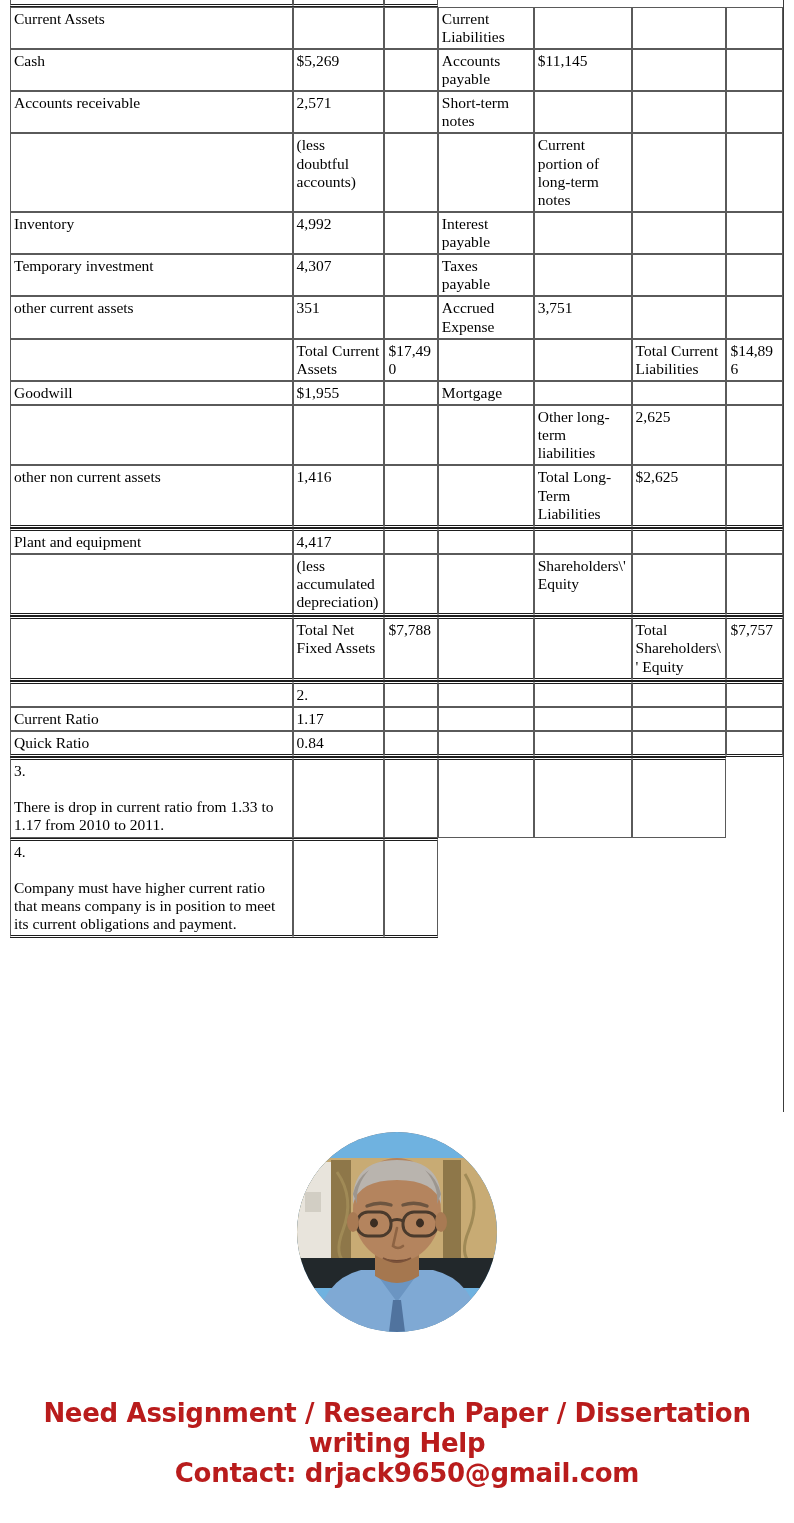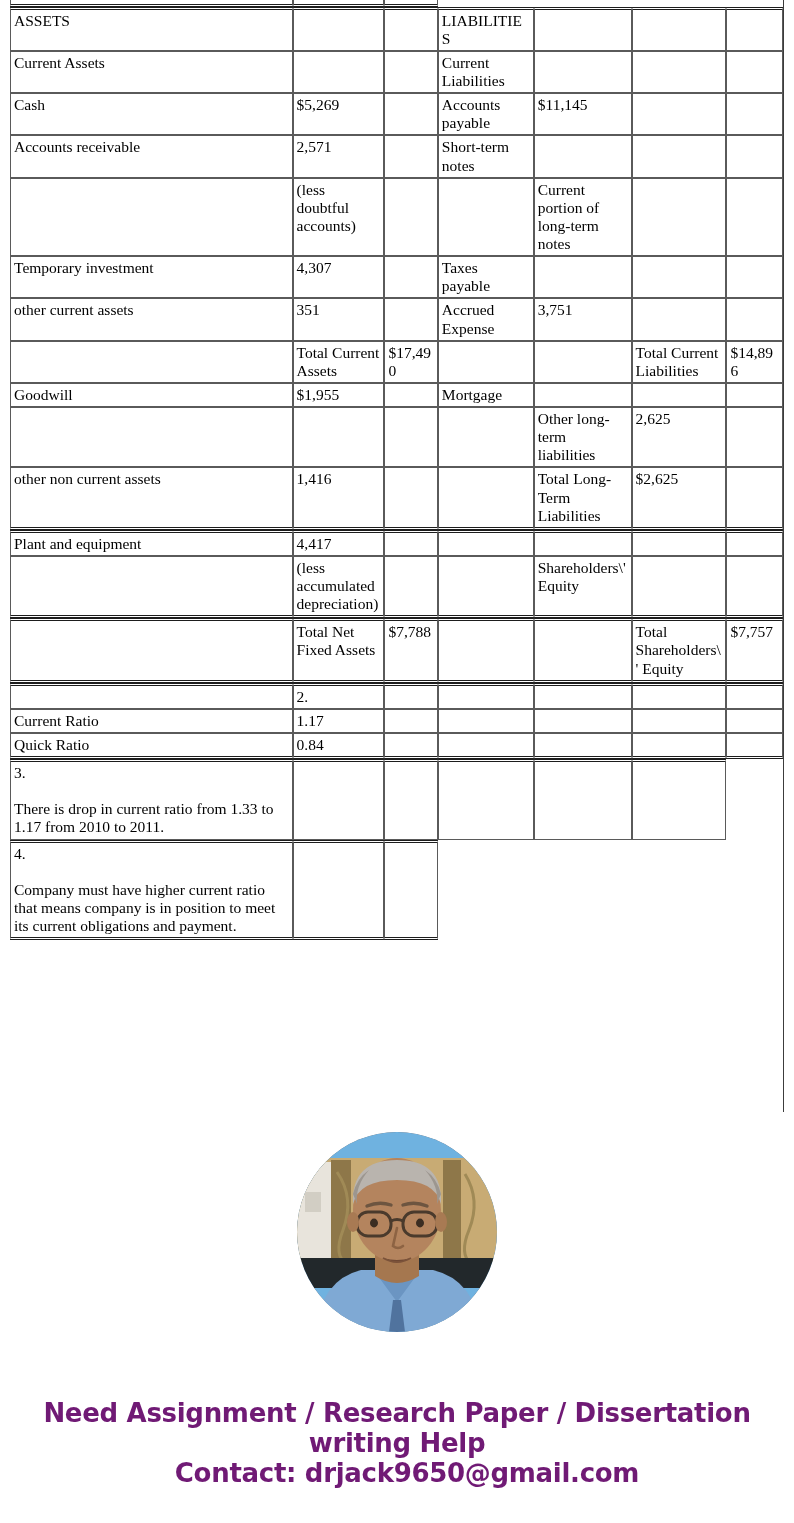--- a/index.html
+++ b/index.html
@@ -98,21 +98,21 @@
 
   
   .promo {
     position: absolute;
     left: 0;
     top: 1398px;
     width: 794px;
     text-align: center;
     font-family: "DejaVu Sans", "Liberation Sans", sans-serif;
     font-weight: bold;
-    color: #701a75;
+    color: #b91c1c;
     font-size: 26px;
     line-height: 1.16;
     letter-spacing: -0.3px;
   }
   .promo .l1 { display: block; padding: 0 16px; }
   .promo .l2 { display: block; margin-left: 20px; }
 </style>
 </head>
 <body>
 
@@ -126,29 +126,20 @@
       <col class="c4">
         <col class="c5">
         <col class="c6">
     </colgroup>
     <tbody id="bs-body">
         <tr class="grp-end">
           <td class="title">1.Balance Sheet as on 31 dec,2011</td>
           <td class="empty"></td>
           <td class="empty"></td>
         </tr>
-        <tr class="grp-start">
-          <td>ASSETS</td>
-          <td class="empty"></td>
-          <td class="empty"></td>
-          <td>LIABILITIES</td>
-          <td class="empty"></td>
-          <td class="empty"></td>
-          <td class="empty"></td>
-        </tr>
         <tr>
           <td>Current Assets</td>
           <td class="empty"></td>
           <td class="empty"></td>
           <td>Current Liabilities</td>
           <td class="empty"></td>
           <td class="empty"></td>
           <td class="empty"></td>
         </tr>
         <tr>
@@ -168,20 +159,29 @@
           <td class="empty"></td>
           <td class="empty"></td>
           <td class="empty"></td>
         </tr>
         <tr>
           <td class="empty"></td>
           <td>(less doubtful accounts)</td>
           <td class="empty"></td>
           <td class="empty"></td>
           <td>Current portion of long-term notes</td>
+          <td class="empty"></td>
+          <td class="empty"></td>
+        </tr>
+        <tr>
+          <td>Inventory</td>
+          <td>4,992</td>
+          <td class="empty"></td>
+          <td>Interest payable</td>
+          <td class="empty"></td>
           <td class="empty"></td>
           <td class="empty"></td>
         </tr>
         <tr>
           <td>Temporary investment</td>
           <td>4,307</td>
           <td class="empty"></td>
           <td>Taxes payable</td>
           <td class="empty"></td>
           <td class="empty"></td>

